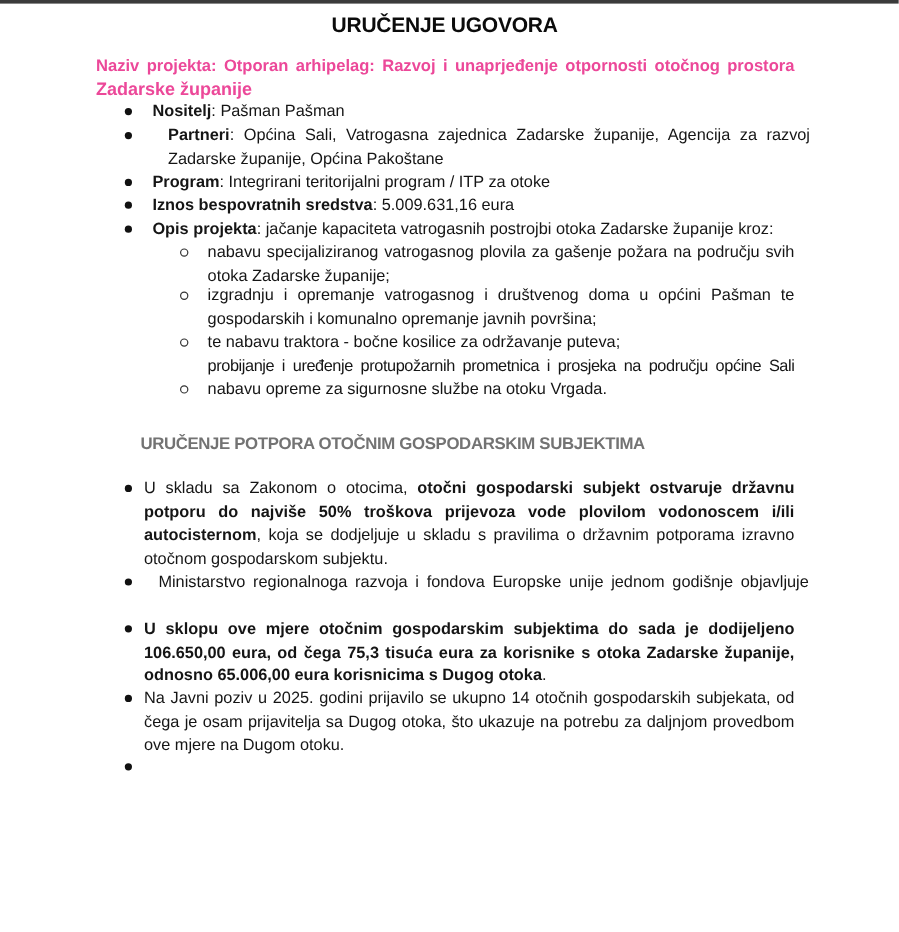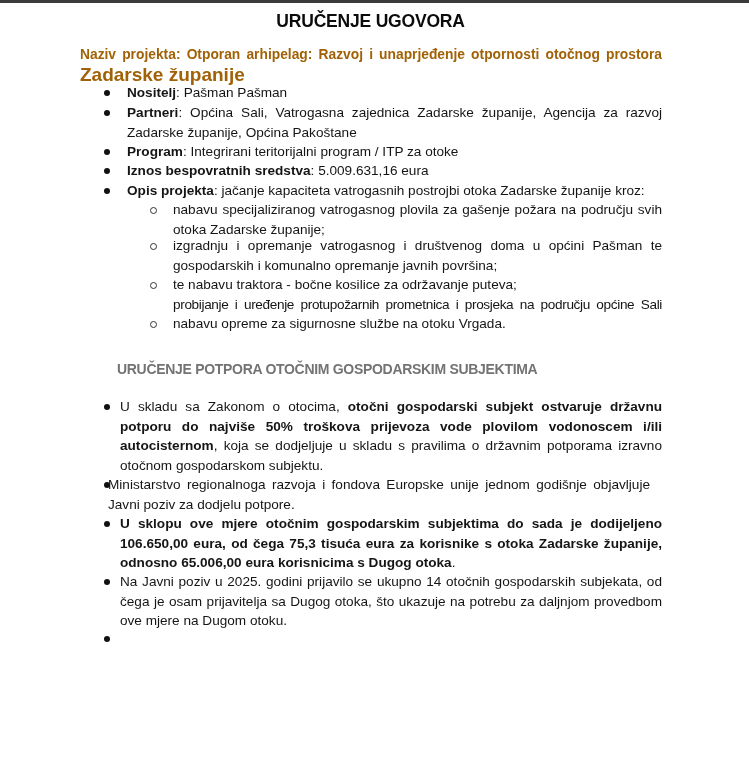--- a/index.html
+++ b/index.html
@@ -47,21 +47,21 @@
       font-weight: bold;
       font-size: 14px;
       letter-spacing: -0.3px;
       color: #737373;
       white-space: nowrap;
     }
     .block {
       position: absolute;
       font-size: 13.6px;
       line-height: 19.6px;
-      color: #a16207;
+      color: #ec4899;
     }
     .justify-line {
       text-align: justify;
       text-align-last: justify;
     }
     .b { font-weight: bold; }
     .row {
       position: absolute;
       font-size: 13.6px;
       line-height: 19.6px;
@@ -93,32 +93,32 @@
 <div class="topbar"></div>
 
 <div class="page">
 
   <div class="h1">URUČENJE UGOVORA</div>
 
   <div class="block" style="left:80px; top:45px; width:582px;">
     <span class="line justify-line b" style="font-size:13.8px;">
       <span>Naziv projekta</span><span>: </span><span>Otporan arhipelag: Razvoj i unaprjeđenje otpornosti otočnog prostora</span>
     </span>
-    <span class="line b" style="font-size:19px;">Zadarske županije</span>
+    <span class="line b" style="font-size:15px;">Zadarske županije</span>
   </div>
 
   <div id="s1-list">
 
     <div class="bullet" style="left:104px; top:90px;"></div>
     <div class="row" style="left:127px; top:83px; width:535px;">
       <span class="line"><span class="b">Nositelj</span><span>: </span><span>Pašman Pašman</span></span>
     </div>
 
     <div class="bullet" style="left:104px; top:110px;"></div>
-    <div class="row" style="left:127px; top:103px; width:535px;">
+    <div class="row" style="left:140px; top:103px; width:535px;">
       <span class="line justify-line"><span class="b">Partneri</span><span>: </span><span>Općina Sali, Vatrogasna zajednica Zadarske županije, Agencija za razvoj</span></span>
       <span class="line">Zadarske županije, Općina Pakoštane</span>
     </div>
 
     <div class="bullet" style="left:104px; top:149px;"></div>
     <div class="row" style="left:127px; top:142px; width:535px;">
       <span class="line"><span class="b">Program</span><span>: </span><span>Integrirani teritorijalni program / ITP za otoke</span></span>
     </div>
 
     <div class="bullet" style="left:104px; top:168px;"></div>
@@ -159,23 +159,22 @@
 
   <div id="s2-list">
       <div class="bullet" style="left: 104px; top: 404px;"></div>
       <div class="row" style="left: 120px; top: 397px; width: 542px;">
         <span class="line justify-line"><span>U skladu sa Zakonom o otocima, </span><span class="b">otočni gospodarski subjekt ostvaruje državnu</span></span>
         <span class="line justify-line"><span class="b">potporu do najviše 50% troškova prijevoza vode plovilom vodonoscem i/ili</span></span>
         <span class="line justify-line"><span class="b">autocisternom</span><span>, koja se dodjeljuje u skladu s pravilima o državnim potporama izravno</span></span>
         <span class="line"><span>otočnom gospodarskom subjektu.</span></span>
       </div>
       <div class="bullet" style="left: 104px; top: 482px;"></div>
-      <div class="row" style="left: 108px; top: 475px; width: 542px;">
+      <div class="row" style="left: 132px; top: 475px; width: 542px;">
         <span class="line justify-line"><span>Ministarstvo regionalnoga razvoja i fondova Europske unije jednom godišnje objavljuje</span></span>
-        <span class="line"><span>Javni poziv za dodjelu potpore.</span></span>
       </div>
       <div class="bullet" style="left: 104px; top: 521px;"></div>
       <div class="row" style="left: 120px; top: 514px; width: 542px;">
         <span class="line justify-line"><span class="b">U sklopu ove mjere otočnim gospodarskim subjektima do sada je dodijeljeno</span></span>
         <span class="line justify-line"><span class="b">106.650,00 eura, od čega 75,3 tisuća eura za korisnike s otoka Zadarske županije,</span></span>
         <span class="line"><span class="b">odnosno 65.006,00 eura korisnicima s Dugog otoka</span><span>.</span></span>
       </div>
       <div class="bullet" style="left: 104px; top: 579px;"></div>
       <div class="row" style="left: 120px; top: 572px; width: 542px;">
         <span class="line justify-line"><span>Na Javni poziv u 2025. godini prijavilo se ukupno 14 otočnih gospodarskih subjekata, od</span></span>

